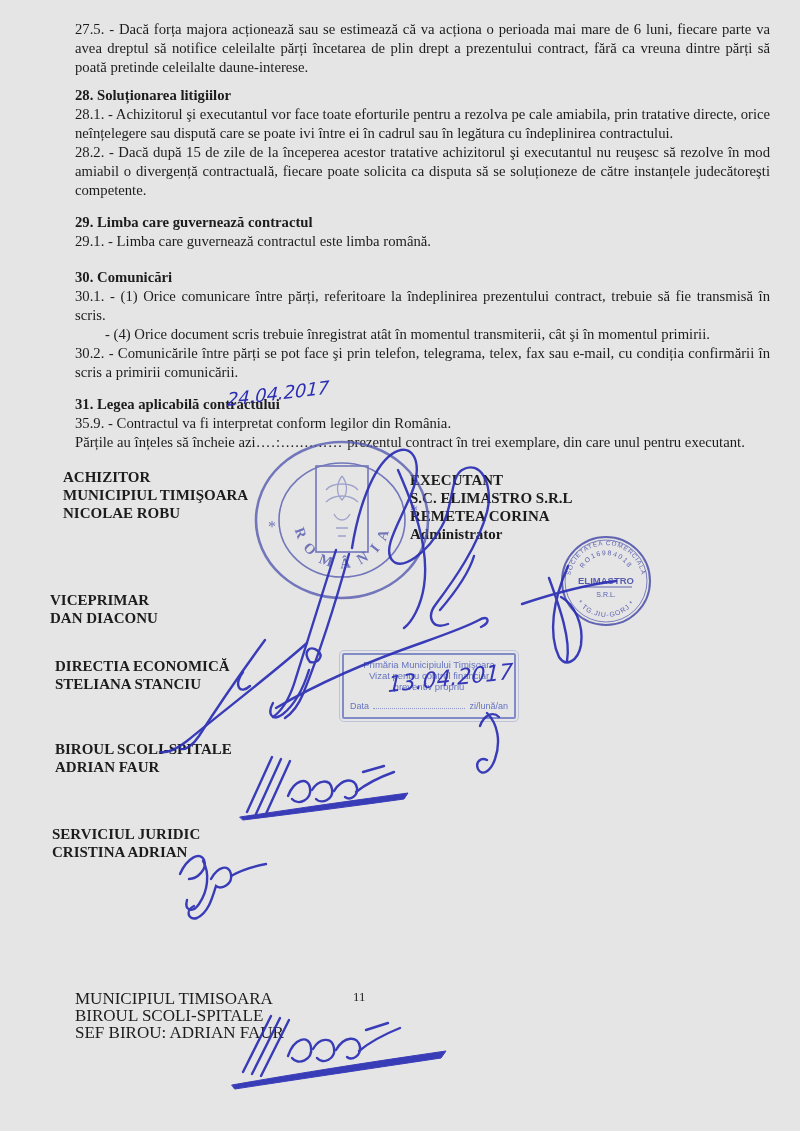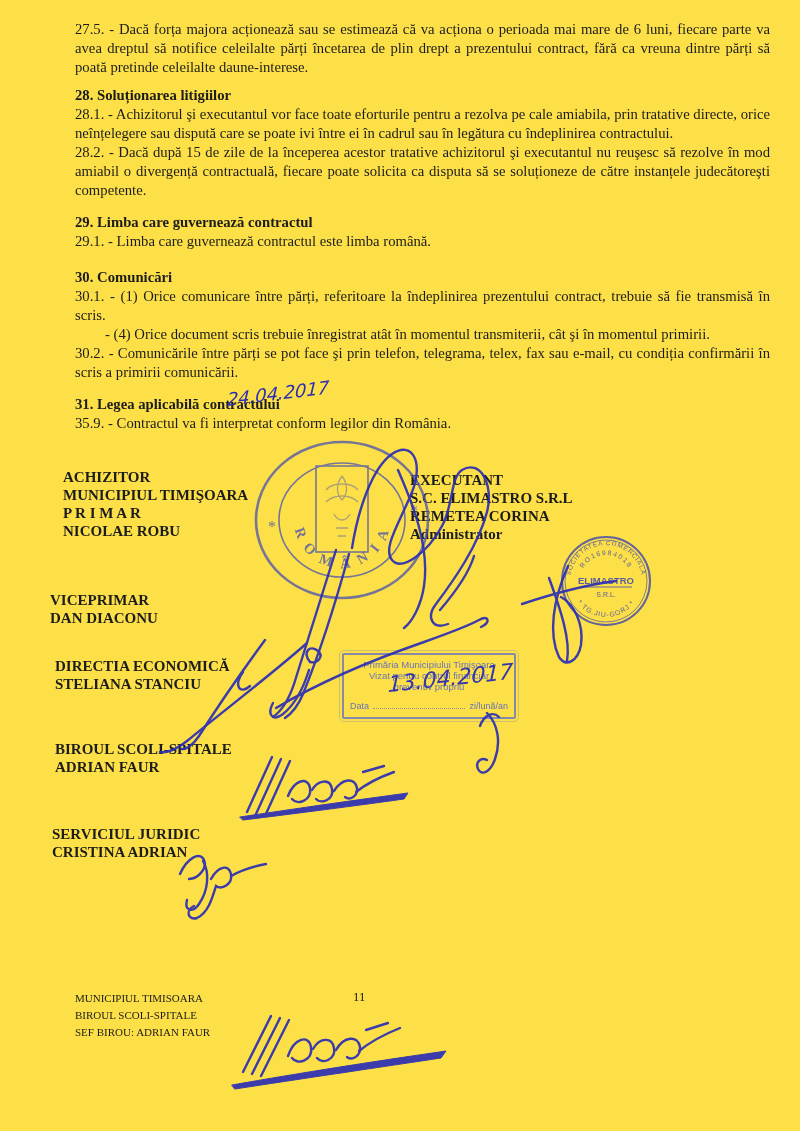--- a/index.html
+++ b/index.html
@@ -1,19 +1,19 @@
 <!DOCTYPE html>
 <html><head>
 <meta charset="utf-8">
 <style>
   html,body{margin:0;padding:0;}
   body{background:#ffffff;}
   .page{
     position:relative; width:800px; height:1131px; margin:0 auto;
-    background:#fde047; overflow:hidden;
+    background:#e5e5e5; overflow:hidden;
     font-family:"Liberation Serif", serif; color:#1c1c1c;
   }
   
   .doc-text{
     position:absolute; left:0; top:0; right:0;
     padding:20px 30px 0 75px;
     font-size:14.7px; line-height:19px; text-align:justify;
   }
   .doc-text p{margin:0;}
   .doc-text h4{margin:0; font-size:14.7px; font-weight:bold;}
@@ -52,21 +52,21 @@
   .rect-stamp .data-row{
     display:flex; justify-content:center; align-items:flex-end;
     padding:6px 6px 0 6px; font-size:9px;
   }
   .rect-stamp .data-line{flex:1; border-bottom:1px dotted rgba(104,116,192,.7); margin:0 4px 2px 4px; height:10px;}
   
   .sig-overlay{position:absolute; left:0; top:0; z-index:5; pointer-events:none;}
   
   .footer{
     position:absolute; left:75px; top:990px; z-index:1;
-    font-size:11px; line-height:17px;
+    font-size:17px; line-height:17px;
   }
   .page-number{position:absolute; left:353px; top:990px; font-size:12.8px; z-index:1;}
 </style>
 </head>
 <body>
 
 <div class="page">
 
   <div class="doc-text">
     <p>27.5. - Dacă forța majora acționează sau se estimează că va acționa o perioada mai mare de 6 luni, fiecare parte va avea dreptul să notifice celeilalte părți încetarea de plin drept a prezentului contract, fără ca vreuna dintre părți să poată pretinde celeilalte daune-interese.</p>
@@ -78,28 +78,28 @@
     <h4 class="gap-m">29. Limba care guvernează contractul</h4>
     <p>29.1. - Limba care guvernează contractul este limba română.</p>
 
     <h4 class="gap-l">30. Comunicări</h4>
     <p>30.1. - (1) Orice comunicare între părți, referitoare la îndeplinirea prezentului contract, trebuie să fie transmisă în scris.</p>
     <p class="indent">- (4) Orice document scris trebuie înregistrat atât în momentul transmiterii, cât şi în momentul primirii.</p>
     <p>30.2. - Comunicările între părți se pot face şi prin telefon, telegrama, telex, fax sau e-mail, cu condiția confirmării în scris a primirii comunicării.</p>
 
     <h4 class="gap-m">31. Legea aplicabilă contractului</h4>
     <p>35.9. - Contractul va fi interpretat conform legilor din România.</p>
+    <p><span>Părțile au înțeles să încheie azi</span><span class="dots">….:..........…</span><span> prezentul contract în trei exemplare, din care unul pentru executant.</span></p>
   </div>
 
   <div class="hand hand-date-contract">24.04.2017</div>
 
   <div class="sig-block" style="left:63px; top:468px;">
     <div>ACHIZITOR</div>
     <div>MUNICIPIUL TIMIŞOARA</div>
-    <div>P R I M A R</div>
     <div>NICOLAE ROBU</div>
   </div>
 
   <div class="sig-block" style="left:410px; top:471px;">
     <div>EXECUTANT</div>
     <div>S.C. ELIMASTRO S.R.L</div>
     <div>REMETEA CORINA</div>
     <div>Administrator</div>
   </div>
 

